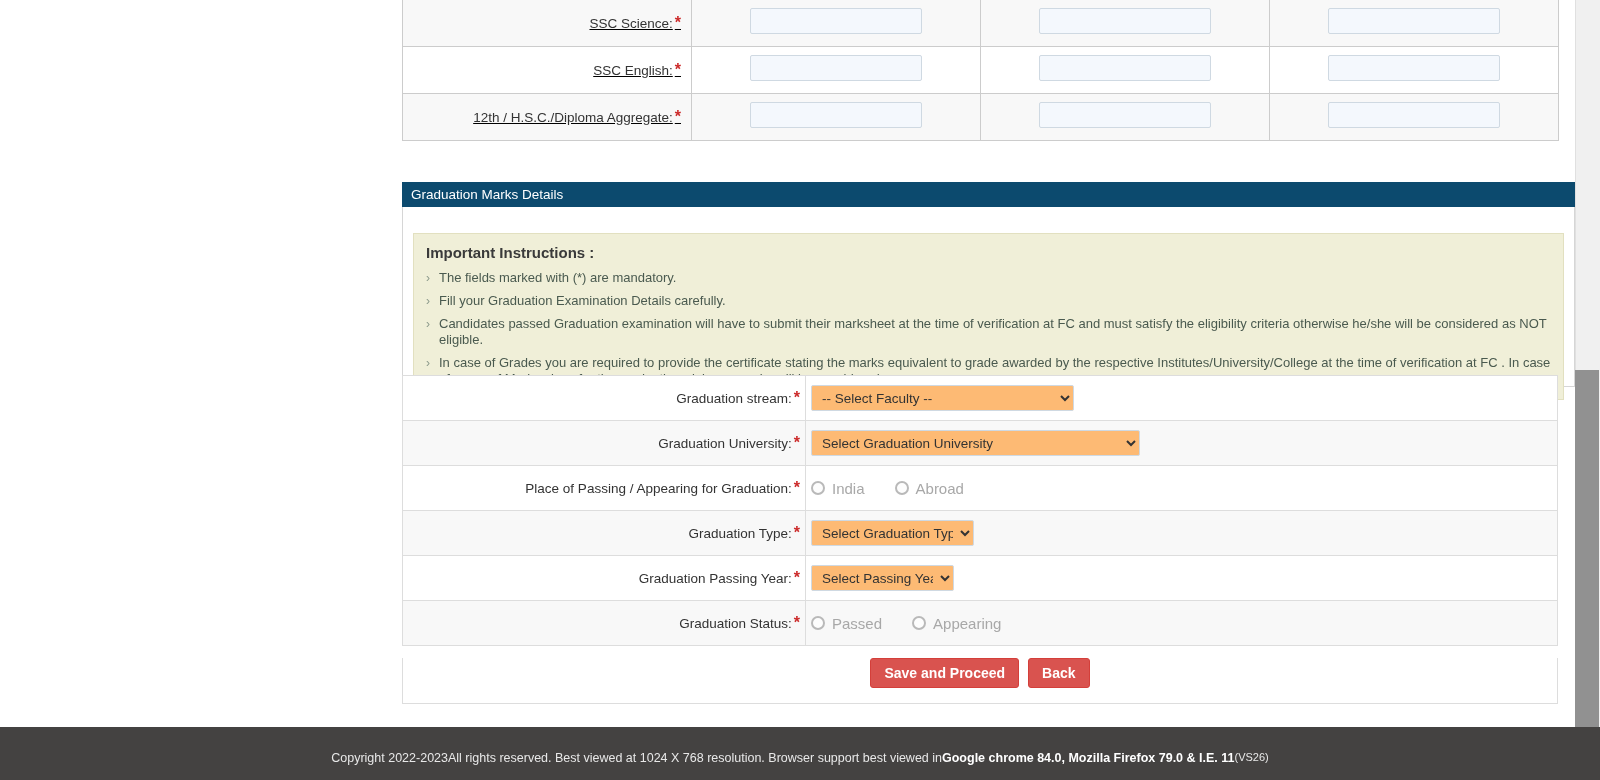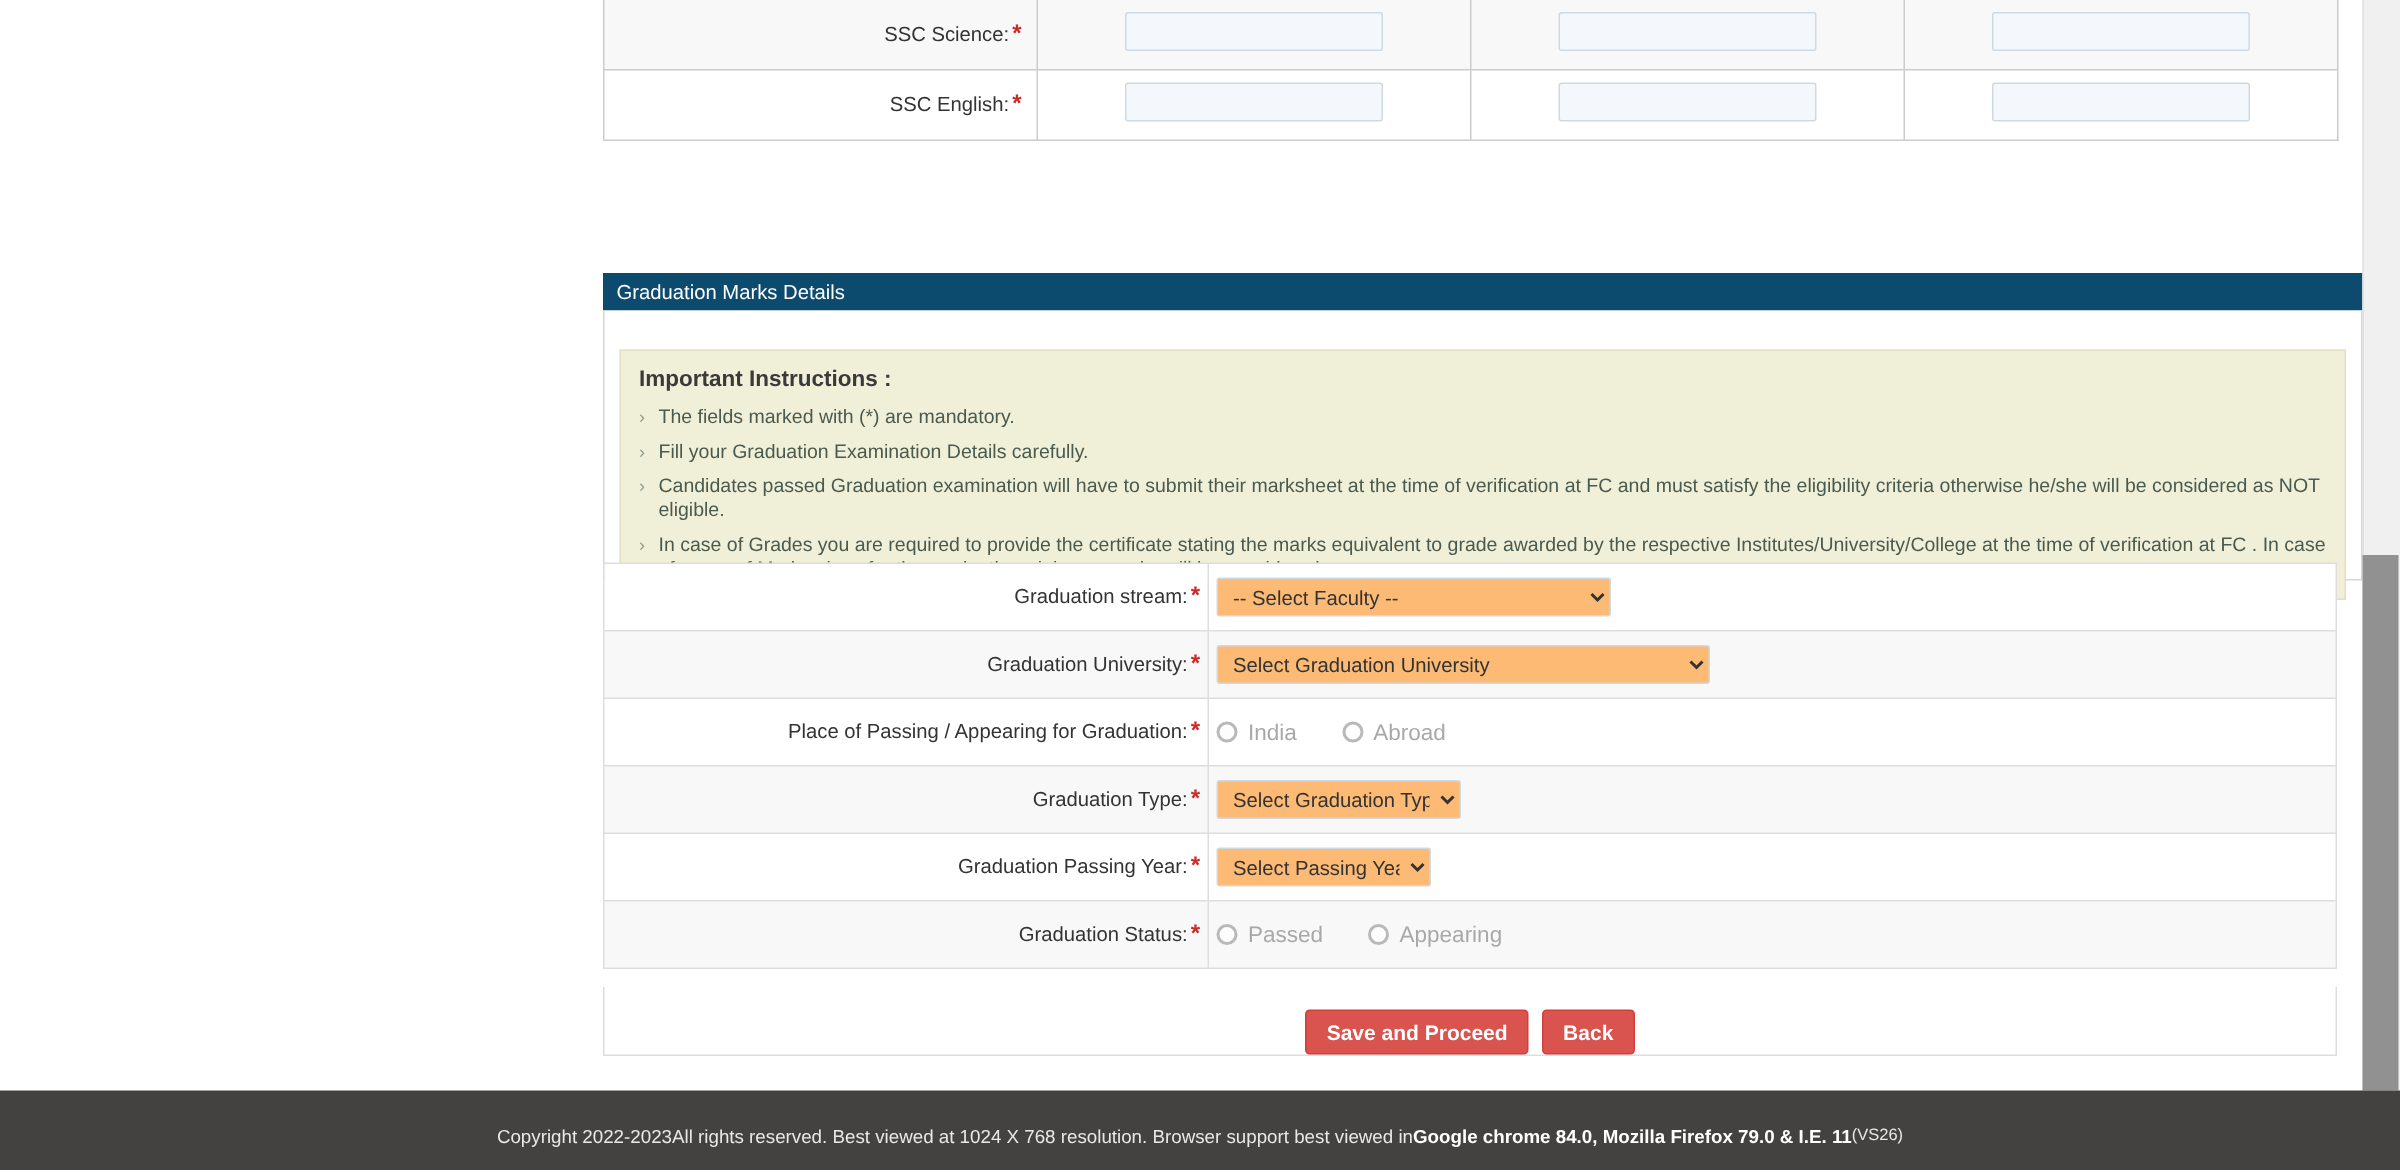--- a/index.html
+++ b/index.html
@@ -34,21 +34,21 @@
     table-layout: fixed;
   }
   .marks-table td {
     border: 1px solid #ccc;
     height: 47px;
     padding: 0 10px;
     vertical-align: middle;
   }
   .marks-table tr:nth-child(odd) td { background: #f8f8f8; }
   .marks-table tr:nth-child(even) td { background: #ffffff; }
-  .col-label { width: 289px; text-align: right; }
+  .col-label { width: 289px; text-align: right; text-decoration: underline; }
   .col-inp  { width: 289px; text-align: center; }
 
   .lbl {
     font-size: 13.5px;
     color: #333;
     white-space: nowrap;
   }
   .req { color: #cc2a2a; font-weight: bold; margin-left: 2px; }
 
   .tinput {
@@ -158,21 +158,21 @@
   
   .btnbar {
     position: absolute;
     left: 402px; top: 658px;
     width: 1156px;
     height: 46px;
     border: 1px solid #ddd;
     border-top: none;
     background: #ffffff;
     display: flex;
-    align-items: flex-end;
+    align-items: flex-start;
     justify-content: center;
     gap: 9px;
   }
   .btn {
     background: #d9534f;
     color: #ffffff;
     border: 1px solid #d43f3a;
     font-size: 14px;
     font-family: "Liberation Sans", sans-serif;
     font-weight: bold;
@@ -226,20 +226,28 @@
           <td class="col-label">
             <span class="lbl">SSC Science:</span><span class="req">*</span>
           </td>
           <td class="col-inp"><span class="tinput"></span></td>
           <td class="col-inp"><span class="tinput"></span></td>
           <td class="col-inp"><span class="tinput"></span></td>
         </tr>
         <tr>
           <td class="col-label">
             <span class="lbl">SSC English:</span><span class="req">*</span>
+          </td>
+          <td class="col-inp"><span class="tinput"></span></td>
+          <td class="col-inp"><span class="tinput"></span></td>
+          <td class="col-inp"><span class="tinput"></span></td>
+        </tr>
+        <tr>
+          <td class="col-label">
+            <span class="lbl">12th / H.S.C./Diploma Aggregate:</span><span class="req">*</span>
           </td>
           <td class="col-inp"><span class="tinput"></span></td>
           <td class="col-inp"><span class="tinput"></span></td>
           <td class="col-inp"><span class="tinput"></span></td>
         </tr>
       </tbody>
     </table>
 
     <div class="panel">
       <div class="panel-head">Graduation Marks Details</div>

